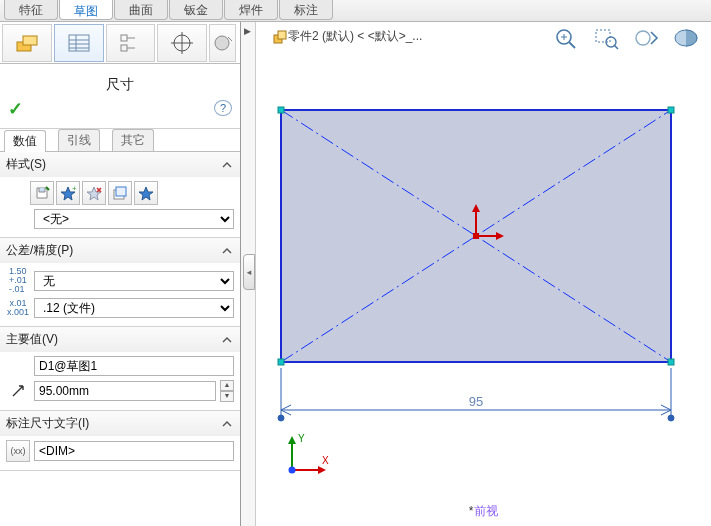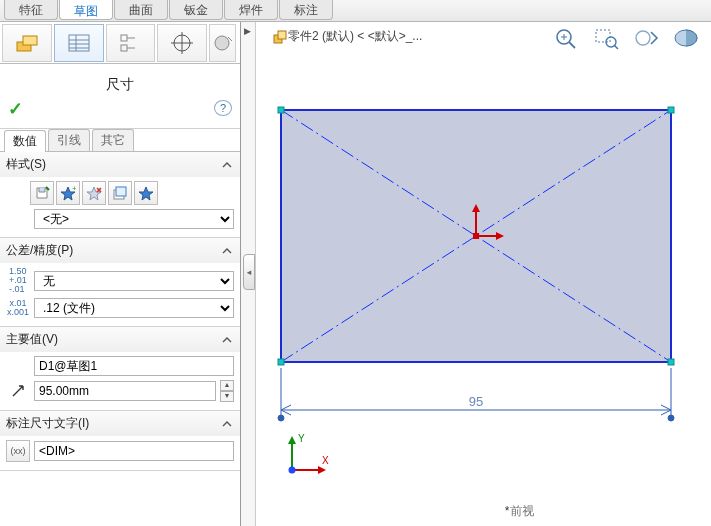--- a/index.html
+++ b/index.html
@@ -98,21 +98,21 @@
     padding: 2px 8px 10px 8px;
     border-bottom: 1px solid #d0d0d0;
     height: 20px;
   }
   .checkmark { color: #2aa82a; font-size: 18px; font-weight: bold; }
 
   .sub-tabs {
     display:flex; align-items: flex-end;
     height: 22px; padding-left: 4px;
     border-bottom: 1px solid #bcbcbc;
-    gap: 2px;
+    gap: 12px;
   }
   .sub-tab {
     padding: 2px 8px;
     border: 1px solid #bcbcbc; border-bottom: none;
     background: #f0f0f0;
     border-radius: 3px 3px 0 0;
     color: #666;
   }
   .sub-tab.active { background: #ffffff; color: #222; position:relative; top:1px;}
 
@@ -213,21 +213,21 @@
     left: 0; top: 28px; right:0; bottom:0;
   }
 
   .triad {
     position:absolute; left: 26px; bottom: 46px;
     width: 48px; height: 48px;
   }
   .view-label {
     position:absolute; left:50%; bottom: 6px;
     transform: translateX(-50%);
-    font-size: 12px; color:#737373;margin-left:36px;
+    font-size: 12px; color:#8b5cf6;
   }
   .view-label::before{
     content:"*"; color:#333; margin-right:1px;
   }
 
   
   .prop-scroll::-webkit-scrollbar { width: 16px; }
   .prop-scroll::-webkit-scrollbar-track { background:#f0f0f0; border-left:1px solid #dcdcdc;}
   .prop-scroll::-webkit-scrollbar-thumb { background:#c6c6c6; border:1px solid #a9a9a9;}
 </style>

